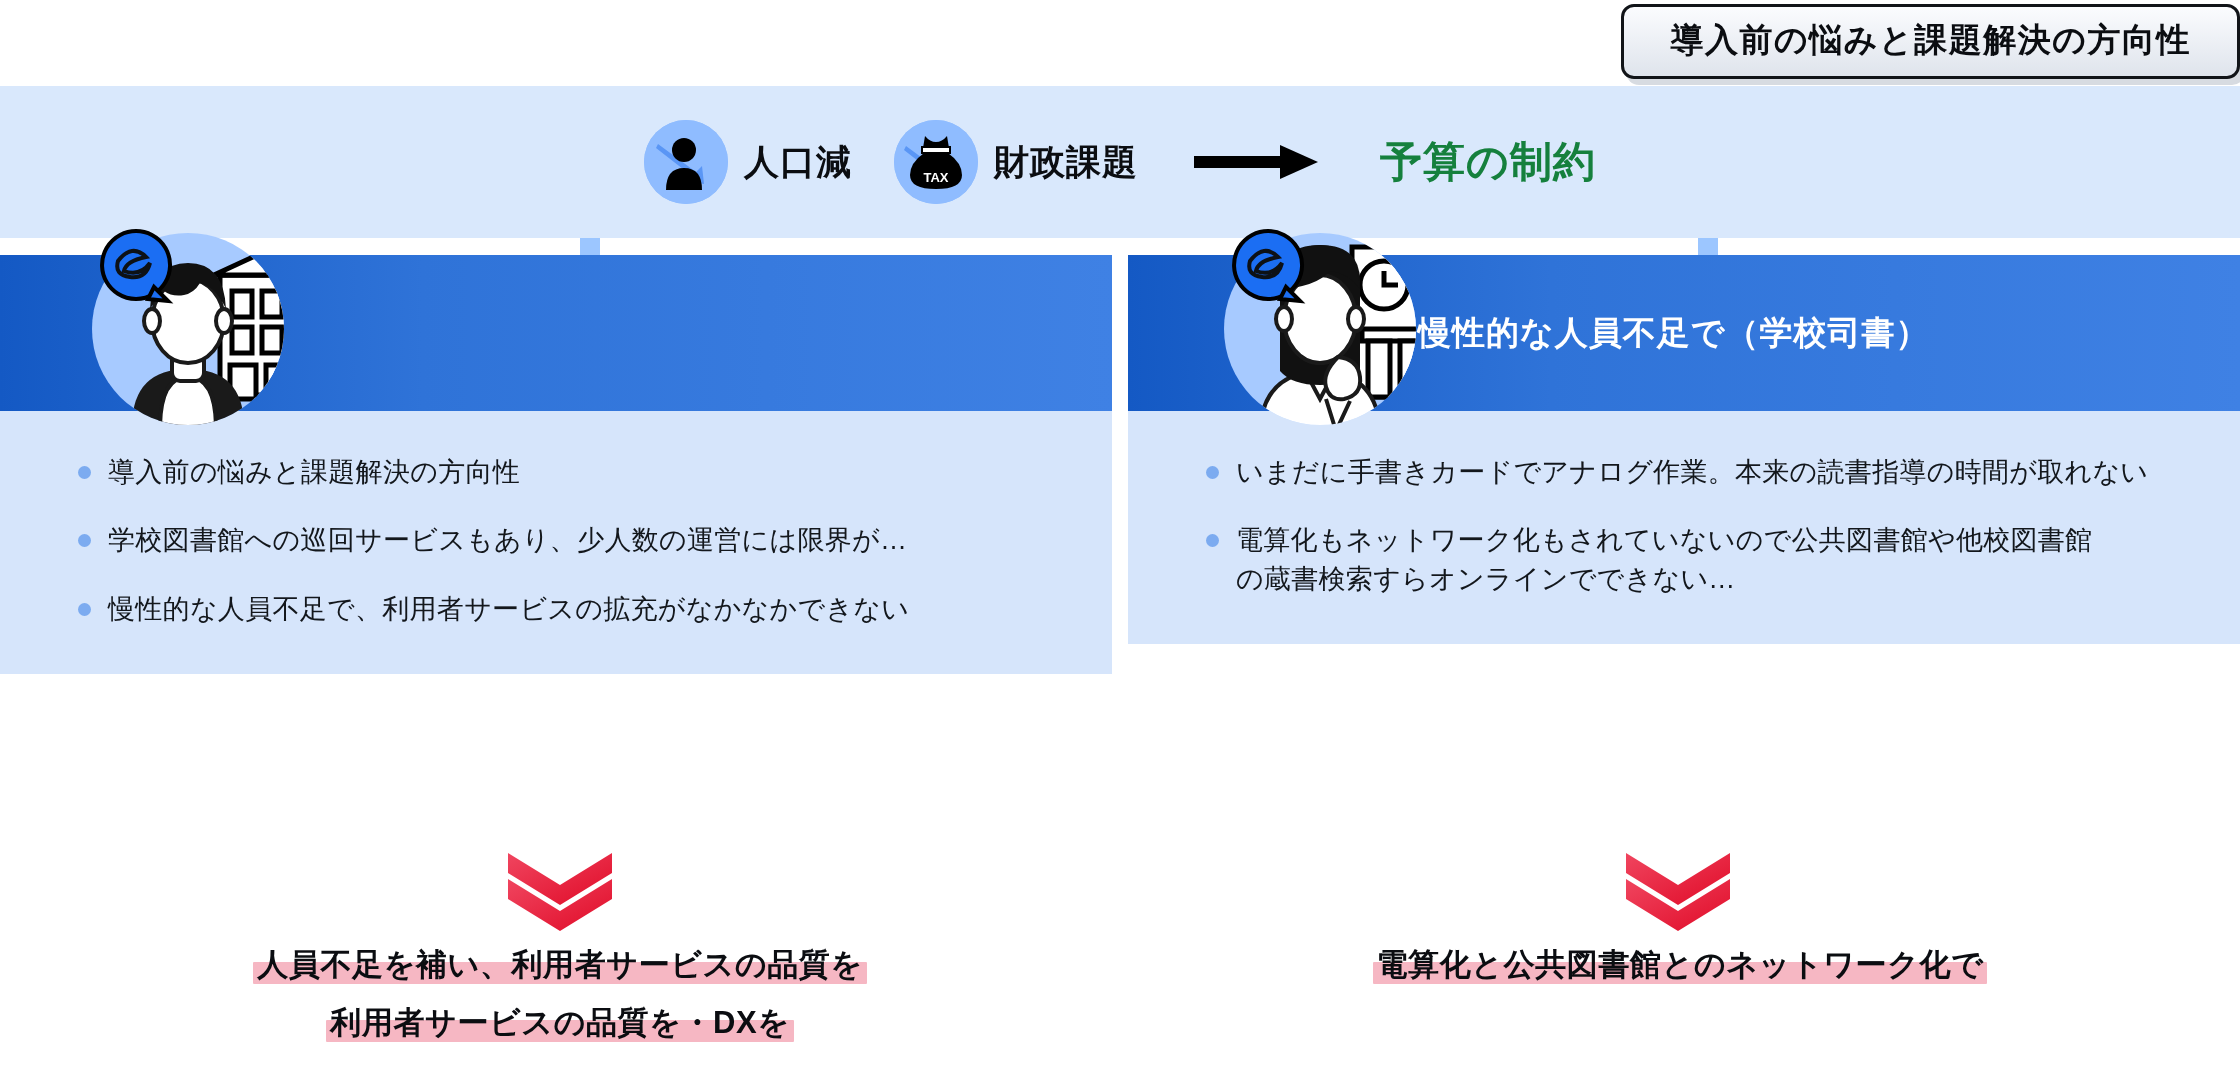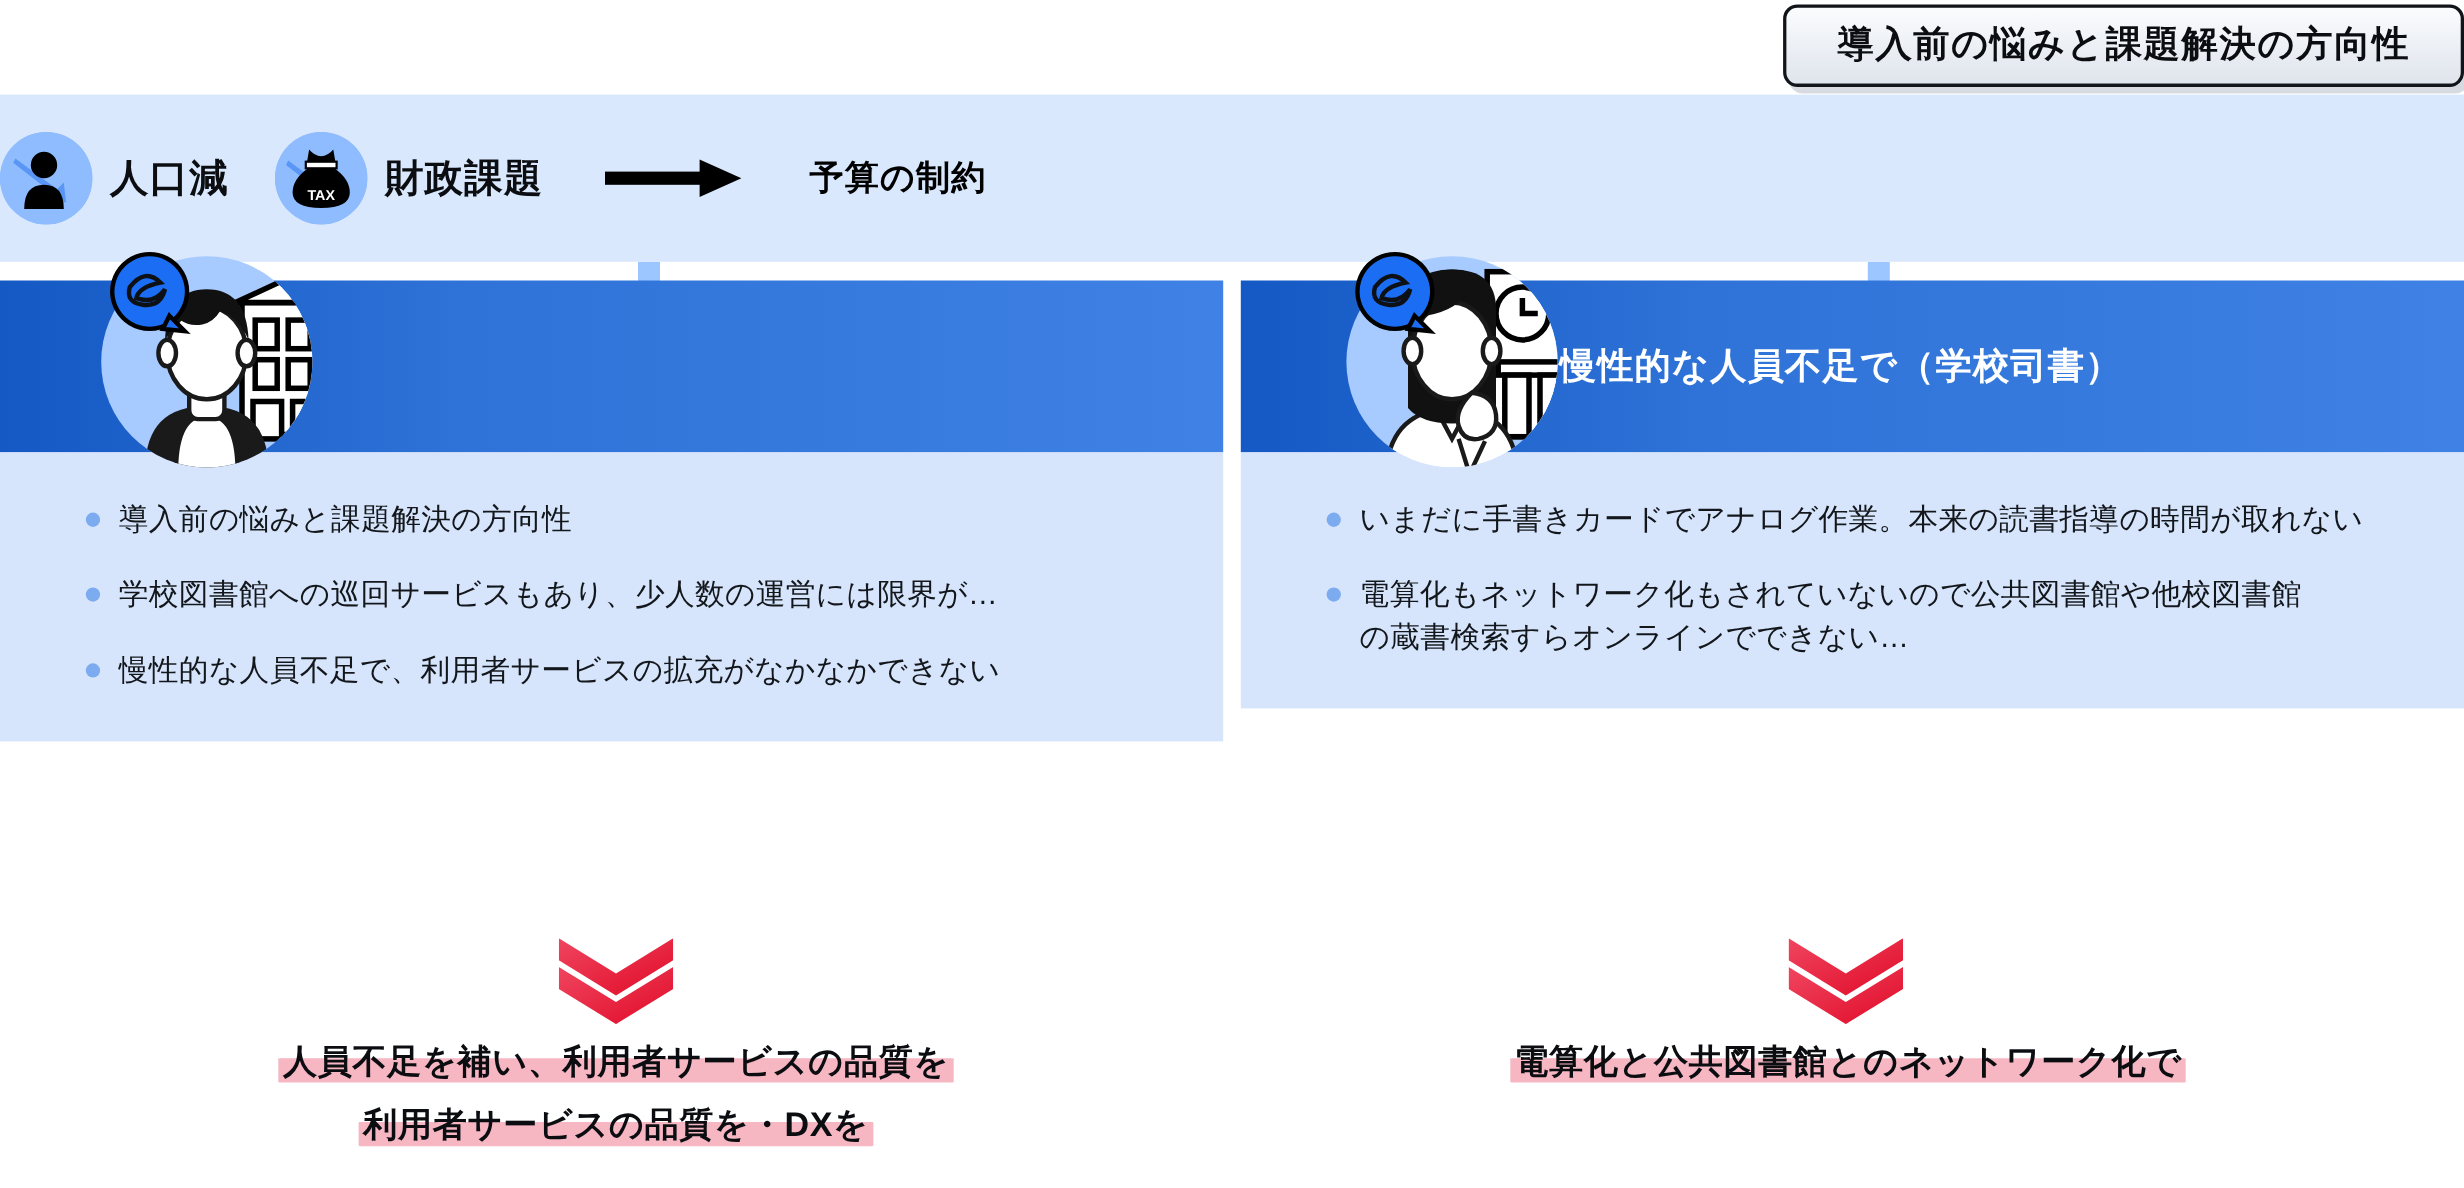--- a/index.html
+++ b/index.html
@@ -26,38 +26,38 @@
   }
   .title-badge span {
     font-size: 33px; font-weight: 700; letter-spacing: 1.5px;
     color: #0b0d11; white-space: nowrap;
   }
 
   
   .banner {
     position: absolute; left: 0; top: 86px; width: 2240px; height: 152px;
     background: #d9e8fc;
-    display: flex; align-items: center; 
+    display: flex; align-items: center; justify-content: center;
   }
   .banner-inner { display: flex; align-items: center; gap: 0; }
   .factor { display: flex; align-items: center; }
   .factor .ficon {
     width: 84px; height: 84px; border-radius: 50%;
     background: #8fbcff; position: relative; flex: none;
   }
   .factor .flabel {
     font-size: 35px; font-weight: 700; color: #0b0d11;
     margin-left: 16px; letter-spacing: 1px; white-space: nowrap;
   }
   .gap-md { width: 42px; }
   .gap-lg { width: 56px; }
   .arrow-right { display: flex; align-items: center; }
   .arrow-right svg { display: block; }
   .result-label {
-    font-size: 31px; font-weight: 700; color: #000000;
+    font-size: 42px; font-weight: 700; color: #15803d;
     letter-spacing: 1px; white-space: nowrap;
   }
 
   
   .dn-arrow { position: absolute; top: 238px; width: 56px; height: 72px; }
   .dn-arrow.left  { left: 562px; }
   .dn-arrow.right { left: 1680px; }
 
   
   .panel { position: absolute; top: 255px; width: 1120px; }

